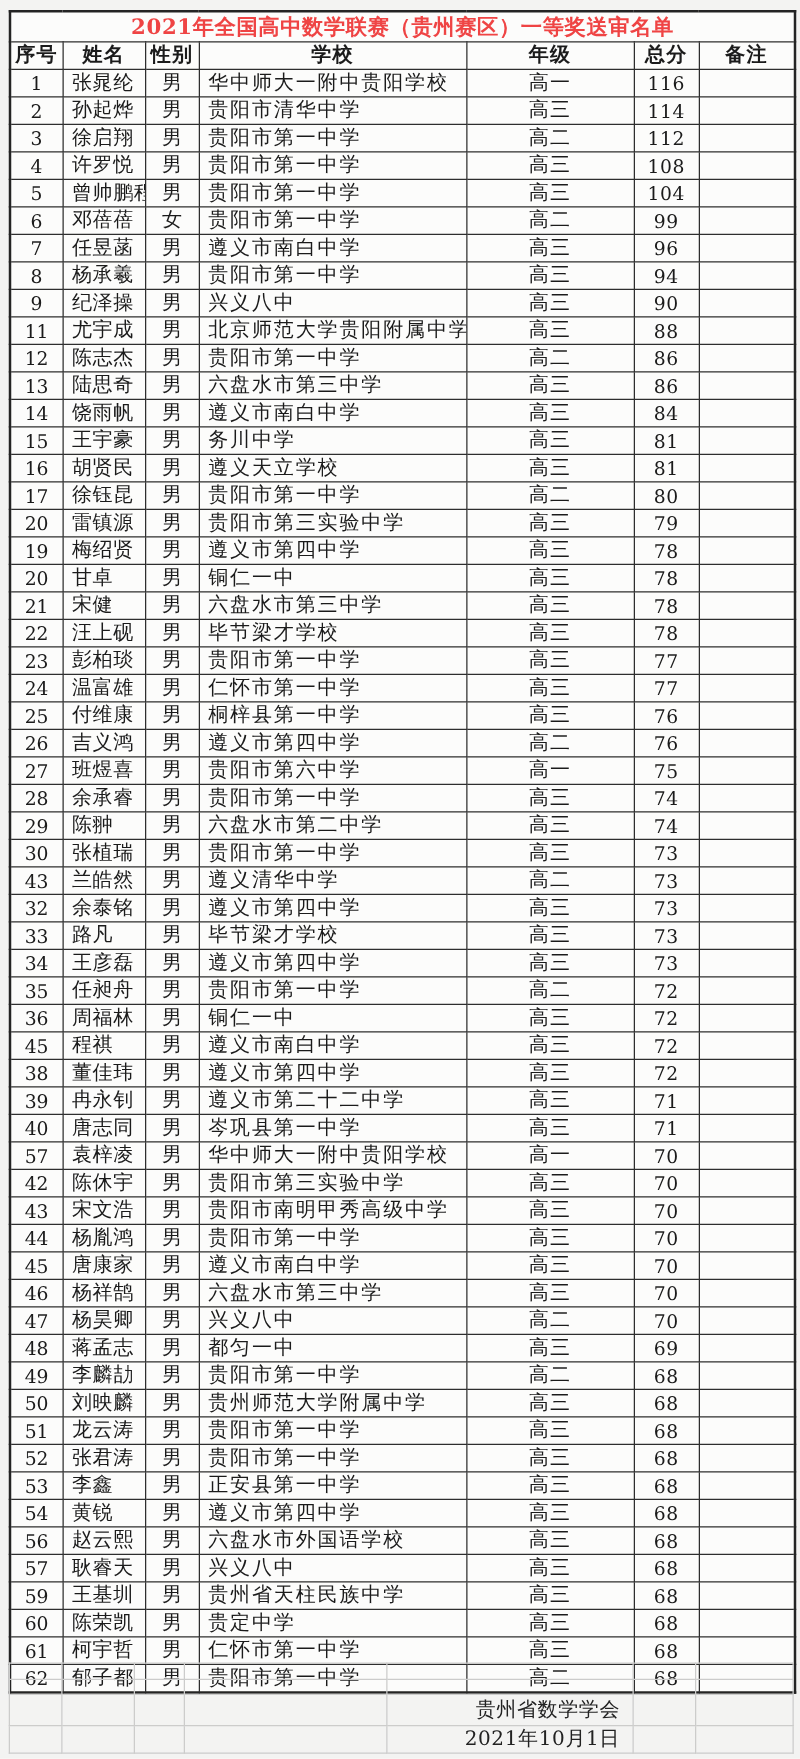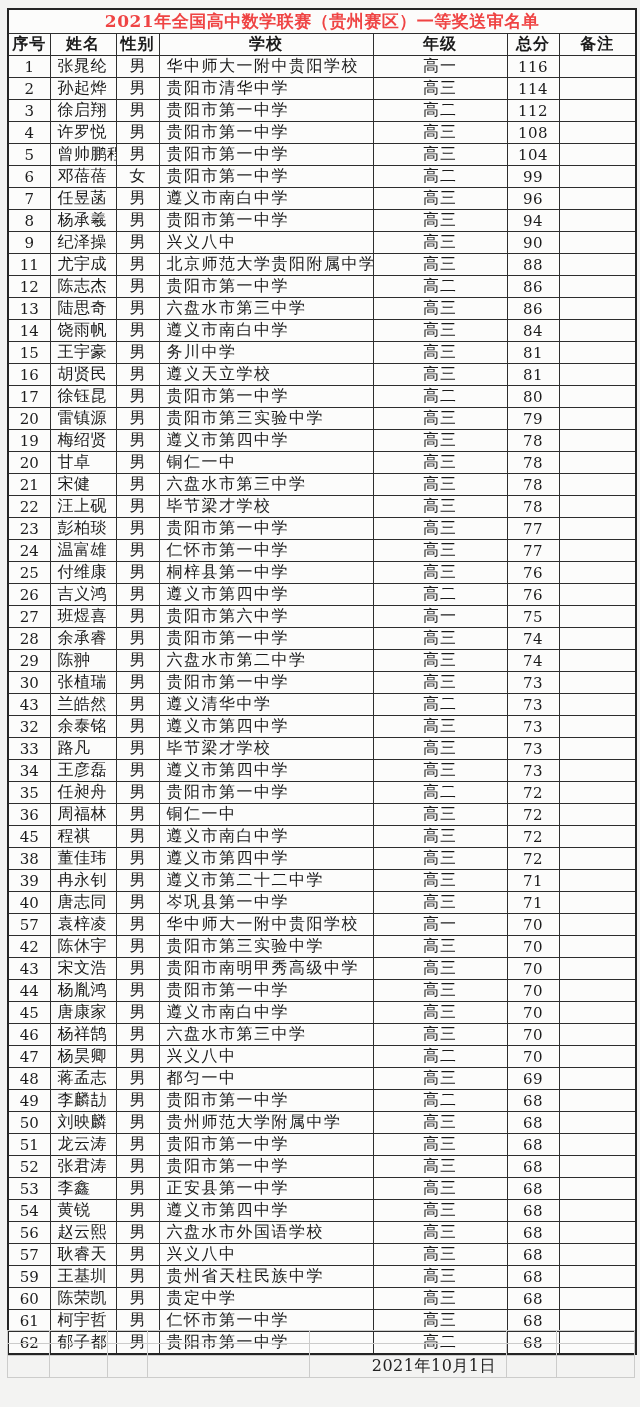--- a/index.html
+++ b/index.html
@@ -638,20 +638,29 @@
       </tr>
       <tr class="fr1">
         <td></td>
         <td></td>
         <td></td>
         <td></td>
         <td></td>
         <td></td>
         <td></td>
       </tr>
+      <tr class="fr2">
+        <td></td>
+        <td></td>
+        <td></td>
+        <td></td>
+        <td class="sig">贵州省数学学会</td>
+        <td></td>
+        <td></td>
+      </tr>
       <tr class="fr3">
         <td></td>
         <td></td>
         <td></td>
         <td></td>
         <td class="sig">2021年10月1日</td>
         <td></td>
         <td></td>
       </tr>
     </tbody>

